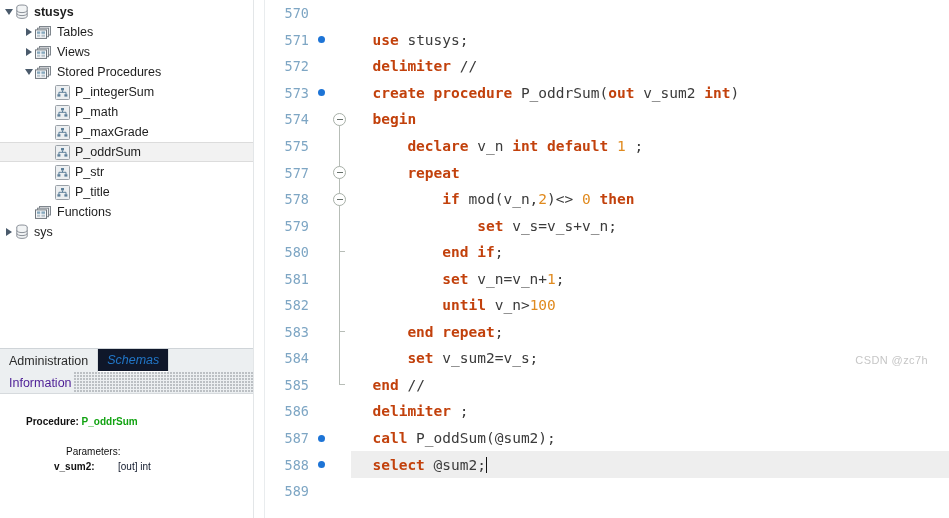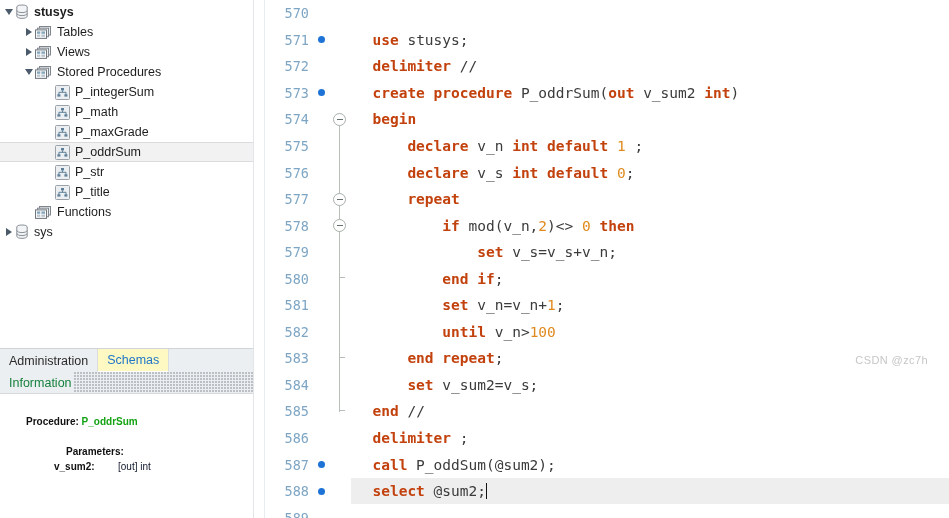--- a/index.html
+++ b/index.html
@@ -90,35 +90,36 @@
   }
   .ptab {
     padding: 0 9px;
     display: flex; align-items: center;
     color: #2b2b2b;
     background: #eceff1;
     border-right: 1px solid #d9dde0;
     cursor: default;
   }
   .ptab.active {
-    background: #fef9c3;
+    background: #0f172a;
     color: #2176c7;
     border-bottom: 1px solid #ffffff;
+    font-style: italic;
   }
   .ptab-filler { flex: 1; background: #eceff1; }
 
   
   #info-header {
     height: 22px;
     background: #eceff1;
     display: flex;
     align-items: center;
     padding-left: 9px;
     font-size: 12.5px;
-    color: #15803d;
+    color: #4c1d95;
     border-bottom: 1px solid #d6dadd;
     overflow: hidden;
   }
   #info-header .ih-label { flex: 0 0 auto; }
   #info-header .ih-dots {
     flex: 1 1 auto;
     height: 100%;
     margin-left: 2px;
     background-image:
       radial-gradient(circle at 1px 1px, #b9bec2 0.9px, transparent 1.1px);
@@ -131,21 +132,21 @@
     flex: 1;
     background: #ffffff;
     padding: 18px 0 0 26px;
     font-size: 10px;
     color: #101010;
     overflow: hidden;
   }
   .info-line { margin-bottom: 4px; line-height: 20px; }
   .info-strong { font-weight: bold; }
   .proc-name { font-weight: bold; color: #12a312; }
-  .params-title { font-weight: bold; margin-top: 14px; padding-left: 40px; }
+  .params-title { font-weight: normal; margin-top: 14px; padding-left: 40px; }
   .param-row { margin-left: 28px; line-height: 20px; display: flex; }
   .param-name { font-weight: bold; color: #101010; width: 64px; }
   .param-type { color: #0f172a; }
 
   
   #splitter {
     width: 12px;
     flex: 0 0 12px;
     background: #ffffff;
     border-left: 1px solid #e3e6e8;
@@ -549,30 +550,20 @@
         <div class="gutter-num">575</div>
         <div class="gutter-mark"></div>
         <div class="gutter-fold">
           <span class="fold-line"></span>
         </div>
         <div class="code-text-wrap">
           <span class="code-text"><span class="op">      </span><span class="kw">declare</span><span class="id"> v_n </span><span class="kw">int</span><span class="op"> </span><span class="kw">default</span><span class="op"> </span><span class="num">1</span><span class="id"> ;</span></span>
         </div>
       </div>
       <div class="code-row">
-        <div class="gutter-num">576</div>
-        <div class="gutter-mark"></div>
-        <div class="gutter-fold">
-          <span class="fold-line"></span>
-        </div>
-        <div class="code-text-wrap">
-          <span class="code-text"><span class="op">      </span><span class="kw">declare</span><span class="id"> v_s </span><span class="kw">int</span><span class="op"> </span><span class="kw">default</span><span class="op"> </span><span class="num">0</span><span class="id">;</span></span>
-        </div>
-      </div>
-      <div class="code-row">
         <div class="gutter-num">577</div>
         <div class="gutter-mark"></div>
         <div class="gutter-fold">
           <span class="fold-line"></span>
           <span class="fold-box"></span>
         </div>
         <div class="code-text-wrap">
           <span class="code-text"><span class="op">      </span><span class="kw">repeat</span></span>
         </div>
       </div>

